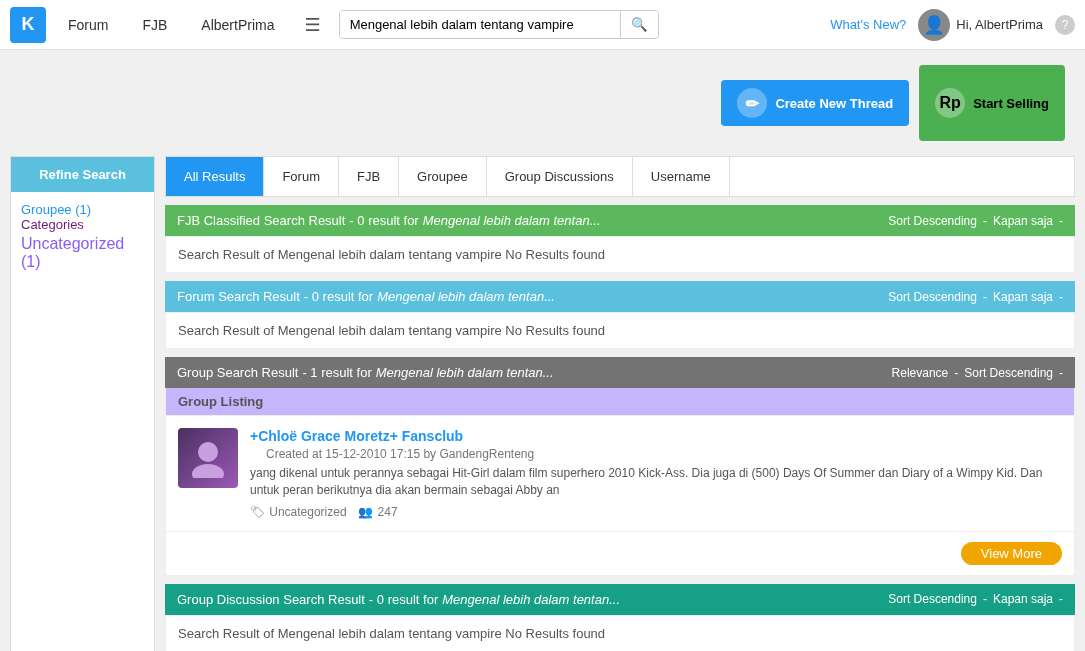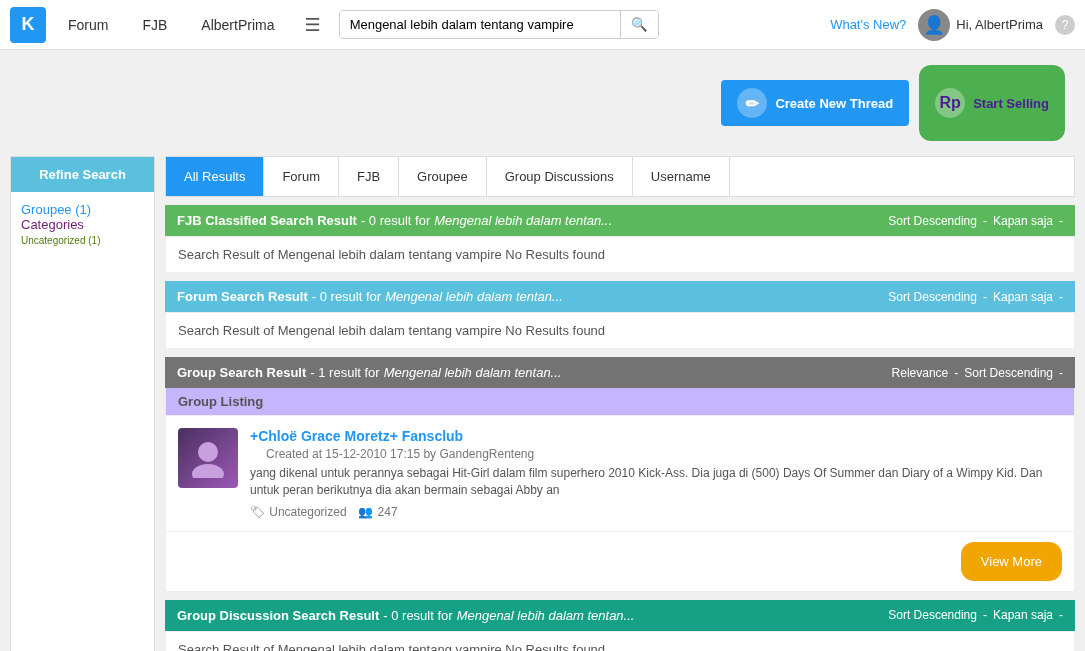--- a/index.html
+++ b/index.html
@@ -63,22 +63,22 @@
       padding: 15px 20px; gap: 10px; background: #f0f0f0;
     }
     .btn-create {
       display: flex; align-items: center; gap: 8px;
       background: #2196F3; color: #fff; border: none;
       border-radius: 4px; padding: 8px 16px; cursor: pointer;
       font-size: 13px; font-weight: bold;
     }
     .btn-sell {
       display: flex; align-items: center; gap: 8px;
-      background: #4CAF50; color: #4c1d95; border: none;
-      border-radius: 12px; padding: 23px 16px; cursor: pointer;
+      background: #4CAF50; color: #000000; border: none;
+      border-radius: 4px; padding: 23px 16px; cursor: pointer;
       font-size: 13px; font-weight: bold;
     }
     .btn-icon {
       width: 30px; height: 30px; border-radius: 50%;
       display: flex; align-items: center; justify-content: center;
       font-size: 16px;
     }
     .btn-create .btn-icon { background: rgba(255,255,255,0.3); }
     .btn-sell .btn-icon { background: rgba(255,255,255,0.3); }
 
@@ -98,21 +98,21 @@
     .refine-btn {
       background: #5bc0de; color: #fff; font-weight: bold;
       width: 100%; padding: 10px; text-align: center;
       border: none; cursor: pointer; font-size: 13px;
     }
     .sidebar-section { padding: 10px; }
     .sidebar-item-label {
       color: #2196F3; cursor: pointer; font-size: 13px;
     }
     .sidebar-category { color: #701a75; font-size: 13px; margin-top: 0; }
-    .sidebar-sub { color: #4d7c0f; font-size: 10px; margin-top: 3px; }
+    .sidebar-sub { color: #8b5cf6; font-size: 16px; margin-top: 3px; }
 
     
     .content {
       flex: 1; margin: 0 10px;
     }
 
     
     .tabs {
       display: flex; background: #fff;
       border: 1px solid #ddd; margin-bottom: 0;
@@ -124,21 +124,21 @@
     .tab.active { background: #2196F3; color: #fff; }
 
     
     .result-section { margin-top: 8px; background: #fff; }
 
     .result-header {
       display: flex; align-items: center; justify-content: space-between;
       padding: 8px 12px; color: #fff; font-size: 13px;
     }
     .header-left { display: flex; align-items: center; gap: 4px; flex-wrap: wrap; }
-    .header-left strong { font-weight: bold; }
+    .header-left strong { font-weight: normal; }
     .header-left .query { font-style: italic; }
     .header-right { display: flex; align-items: center; gap: 6px; font-size: 12px; }
     .header-right span { cursor: pointer; }
 
     .result-body { padding: 10px 12px; font-size: 13px; color: #555; border: 1px solid #eee; }
 
     
     .green-header { background: #5cb85c; }
     .blue-header { background: #5bc0de; }
     .purple-header { background: #737373; }
@@ -173,21 +173,21 @@
     .group-tags { display: flex; align-items: center; gap: 12px; margin-top: 6px; font-size: 12px; color: #777; }
     .group-tags span { display: flex; align-items: center; gap: 4px; }
 
     
     .view-more-area {
       display: flex; justify-content: flex-end;
       padding: 10px 12px; background: #fff; border: 1px solid #eee; border-top: none;
     }
     .view-more-btn {
       background: #f0a500; color: #fff; border: none;
-      padding: 12px 20px; border-radius: 13px; cursor: pointer; font-size: 13px;
+      padding: 4px 20px; border-radius: 13px; cursor: pointer; font-size: 13px;
     }
 
     .relevance-area {
       display: flex; align-items: center; gap: 6px;
     }
   </style>
 </head>
 <body>
 
 <nav class="navbar">

